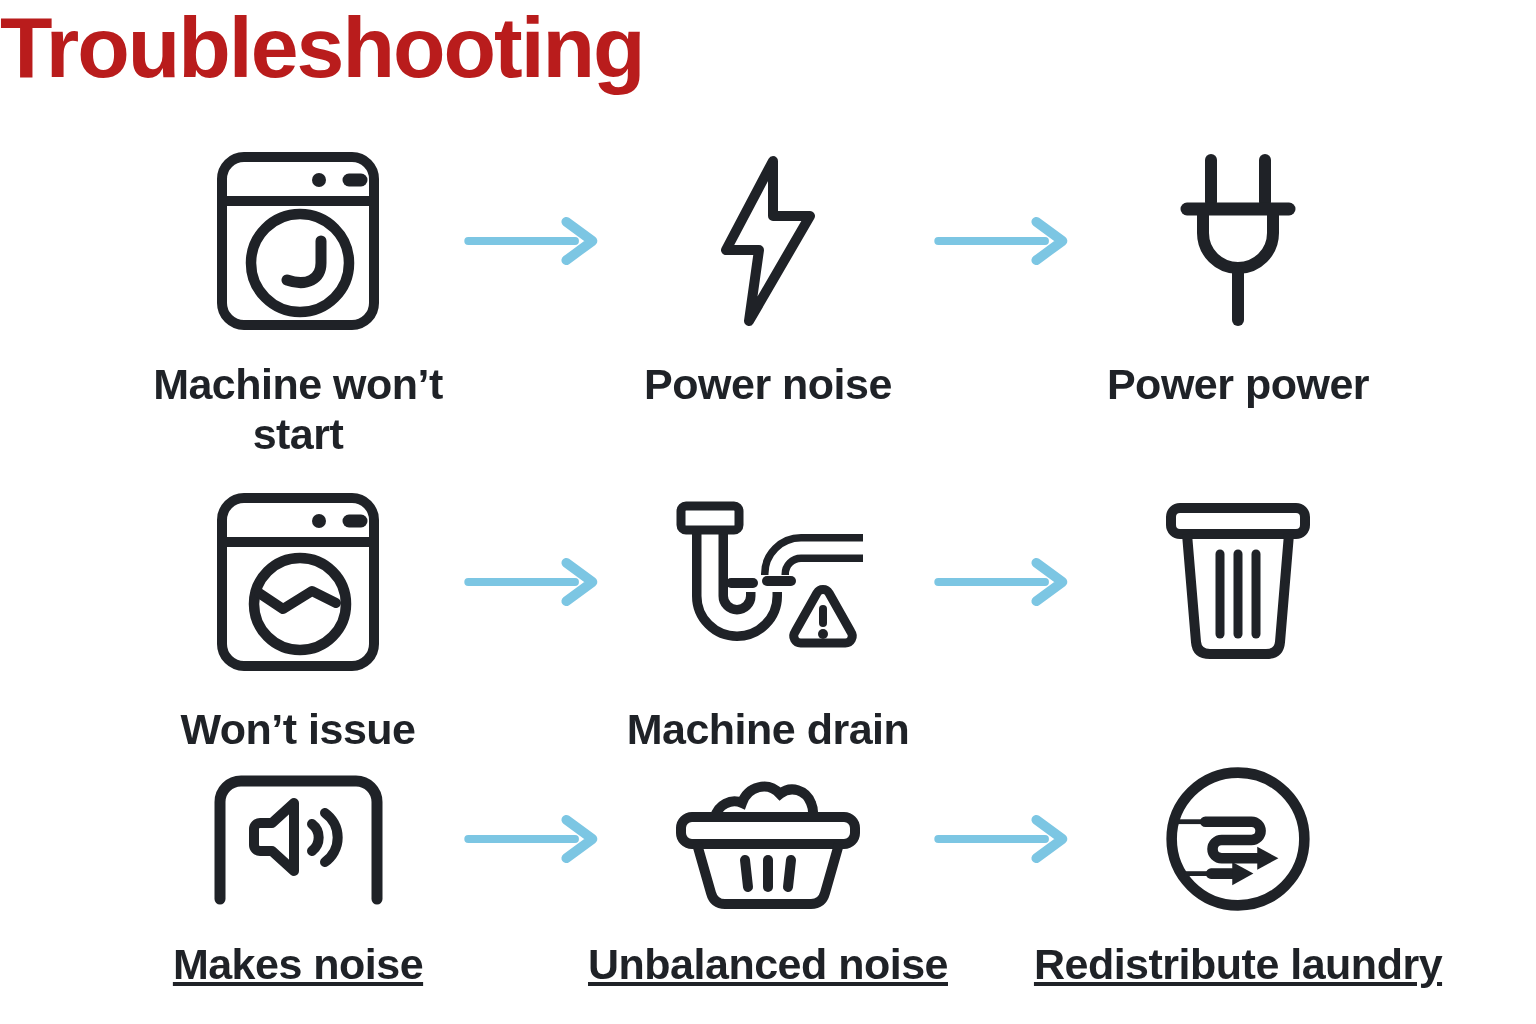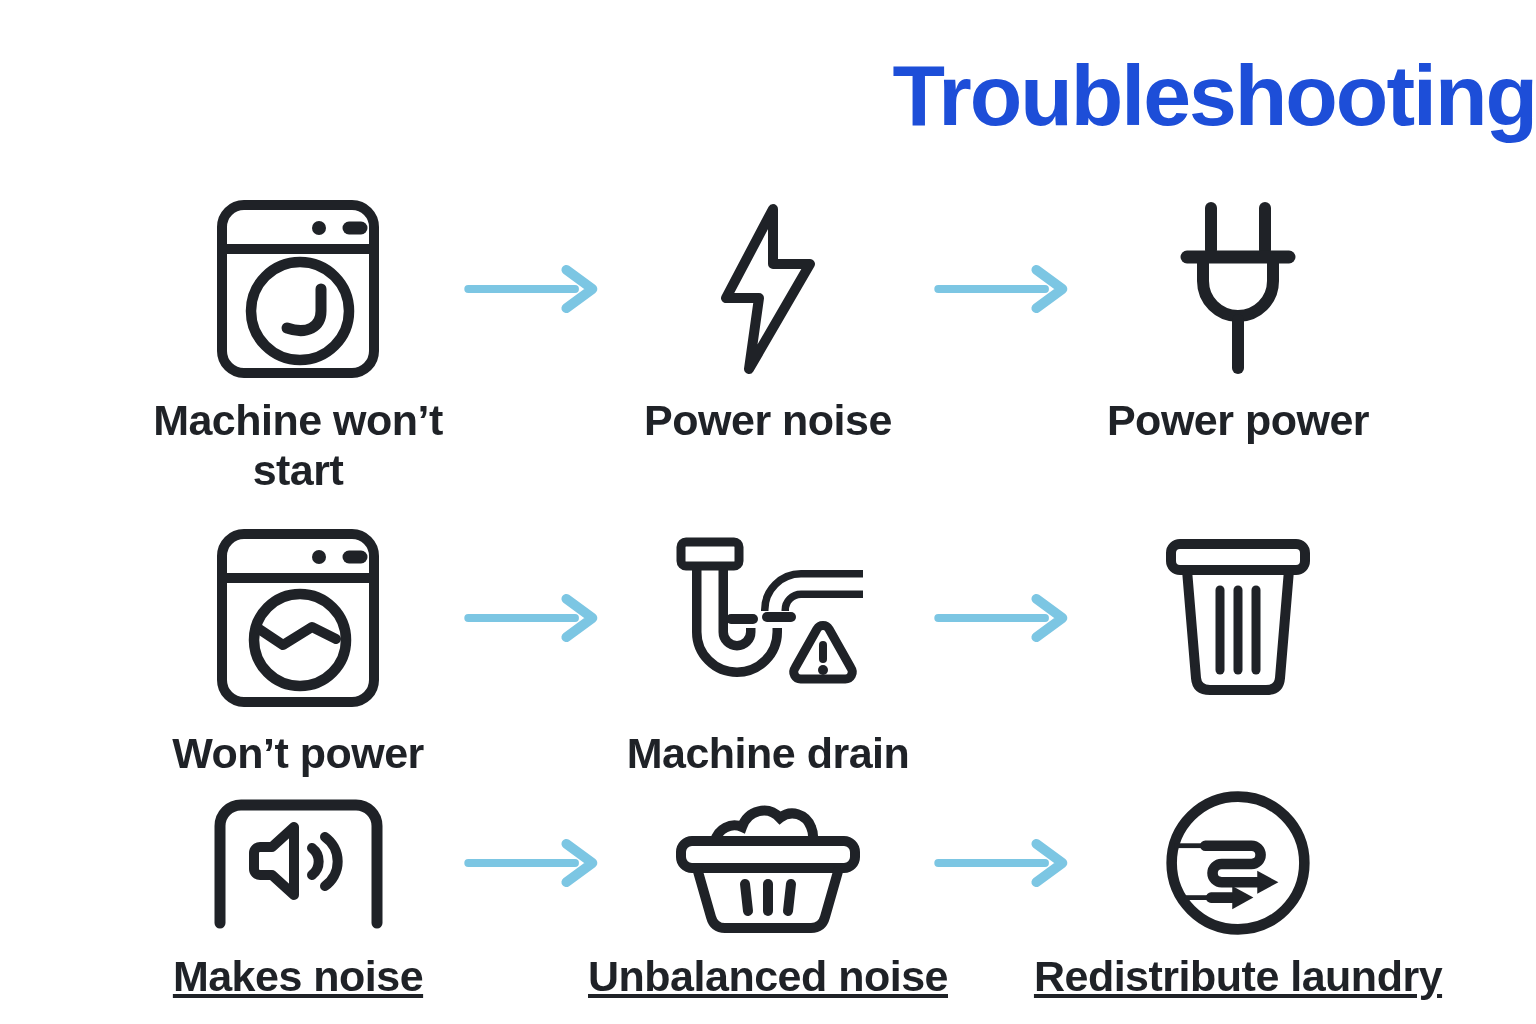--- a/index.html
+++ b/index.html
@@ -4,27 +4,26 @@
 <style>
   * { margin: 0; padding: 0; box-sizing: border-box; }
   html, body { width: 1536px; height: 1024px; }
   body {
     background: #ffffff;
     font-family: "Liberation Sans", sans-serif;
     color: #1f2227;
     overflow: hidden;
   }
   .page-title {
-    padding-top: 48px;
-    text-align: right;
+    text-align: left;
     font-size: 86px;
     font-weight: 800;
     letter-spacing: -2px;
     line-height: 1.1;
-    color: #1d4ed8;
+    color: #b91c1c;
   }
   .flow { display: flex; flex-direction: column; }
   .row {
     display: flex;
     justify-content: center;
     align-items: flex-start;
   }
   .row1 { margin-top: 54px; }
   .row2 { margin-top: 26px; }
   .row3 { margin-top: 10px; text-decoration: underline; }
@@ -33,21 +32,21 @@
     width: 330px;
     display: flex;
     flex-direction: column;
     align-items: center;
   }
   .iconbox { display: flex; align-items: center; justify-content: center; }
   .row1 .iconbox { height: 184px; }
   .row2 .iconbox { height: 192px; }
   .row3 .iconbox { height: 148px; }
   .label {
-    margin-top: 14px;
+    margin-top: 26px;
     font-size: 43px;
     font-weight: 700;
     letter-spacing: -0.5px;
     line-height: 1.18;
     text-align: center;
     white-space: nowrap;
     width: max-content;
   }
   .label.wrap { white-space: normal; max-width: 310px; }
   .connector {
@@ -128,21 +127,21 @@
       <div class="iconbox">
         <svg width="164" height="180" viewBox="0 0 164 180">
           <rect class="ink-stroke" x="6" y="6" width="152" height="168" rx="22" stroke-width="10"></rect>
           <line class="ink-stroke" x1="6" y1="50" x2="158" y2="50" stroke-width="10"></line>
           <circle class="ink-fill" cx="103" cy="29" r="7"></circle>
           <line class="ink-stroke" x1="133" y1="29" x2="145" y2="29" stroke-width="13" stroke-linecap="round"></line>
           <circle class="ink-stroke" cx="84" cy="112" r="46" stroke-width="10.5"></circle>
           <path class="ink-stroke" d="M43 101 L67 117 L96 99 L120 111" stroke-width="10" stroke-linecap="round" stroke-linejoin="round"></path>
         </svg>
       </div>
-      <div class="label">Won’t power</div>
+      <div class="label">Won’t issue</div>
     </div>
 
     <div class="connector">
       <svg width="160" height="64" viewBox="0 0 160 64">
         <line class="arrow-stroke" x1="6" y1="32" x2="128" y2="32" stroke-width="9" stroke-linecap="round"></line>
         <path class="arrow-stroke" d="M118 10 L148 32 L118 54" stroke-width="11" stroke-linecap="round" stroke-linejoin="round"></path>
       </svg>
     </div>
 
     <div class="cell">

